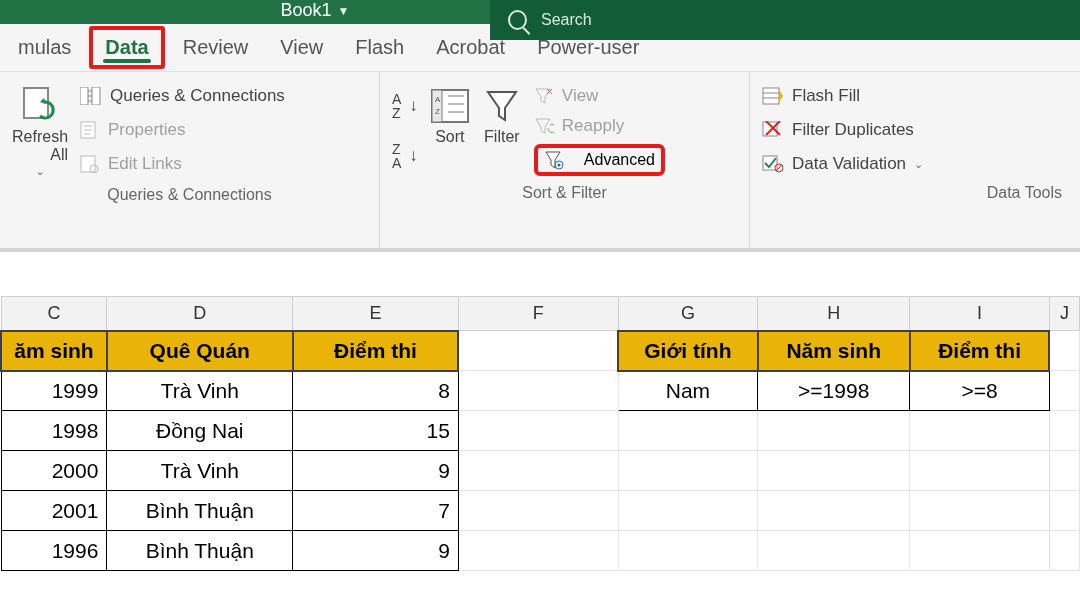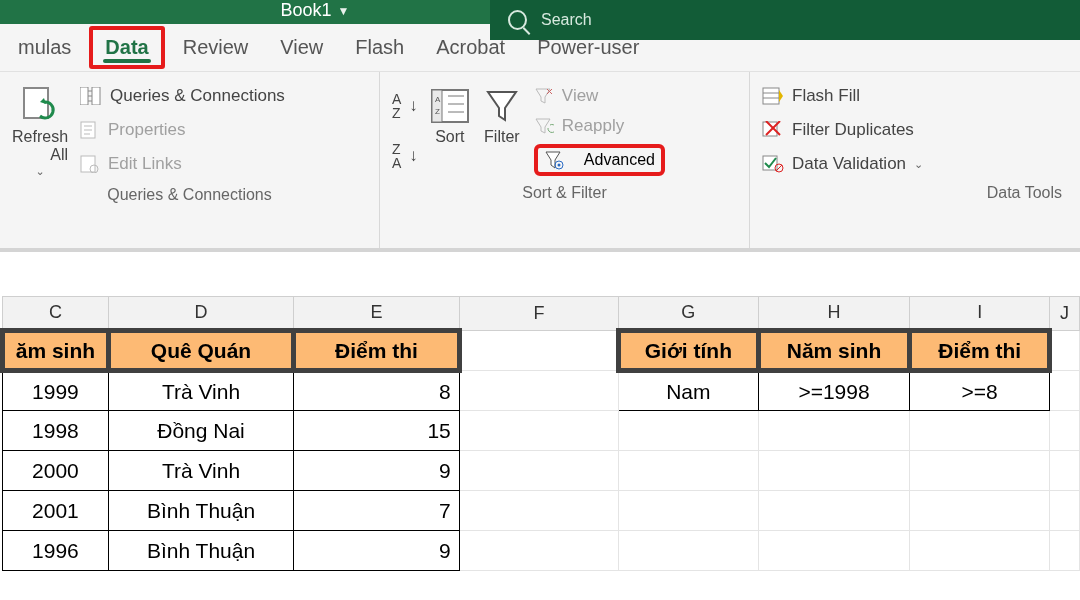--- a/index.html
+++ b/index.html
@@ -36,23 +36,23 @@
   .redbox { border:4px solid #e61b1b; border-radius:6px; padding:2px 6px; display:inline-flex; align-items:center; gap:20px; }
   .ic-az { font-size:14px; line-height:1; }
   .ic-big { width:40px; height:40px; }
   svg { display:block; }
 
   
   .sheetwrap { padding-top:44px; }
   table.sheet { border-collapse:collapse; table-layout:fixed; }
   table.sheet th.colhdr { height:34px; background:#f2f2f2; border:1px solid #cfcfcf; font-weight:400; font-size:18px; color:#333; }
   table.sheet td { border:1px solid #bfbfbf; height:40px; font-size:21px; padding:0 8px; text-align:center; }
-  table.sheet td.left { text-align:center; }
+  table.sheet td.left { text-align:right; }
   table.sheet td.right { text-align:right; }
-  table.sheet td.greenhdr { background:#fdba74; font-weight:700; border:5px solid #404040; }
+  table.sheet td.greenhdr { background:#eab308; font-weight:700; border:2px solid #404040; }
   table.sheet td.databorder { border:1px solid #000; }
   table.sheet td.noborder { border:1px solid #e4e4e4; }
   .colC{width:106px}.colD{width:186px}.colE{width:166px}.colF{width:160px}.colG{width:140px}.colH{width:152px}.colI{width:140px}.colJ{width:30px}
 </style>
 </head>
 <body>
 
 <div class="titlebar">
   <div class="title-left"></div>
   <div class="title-center">

